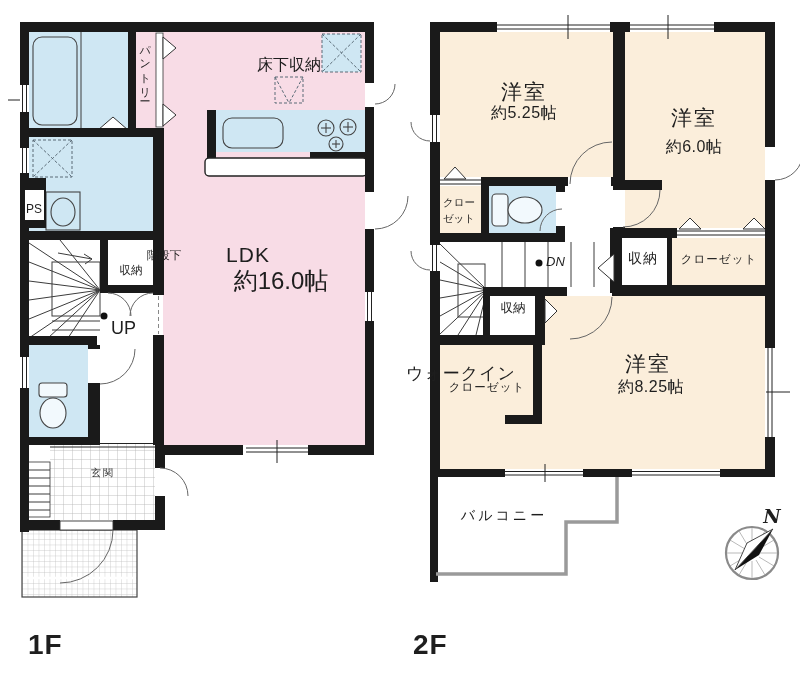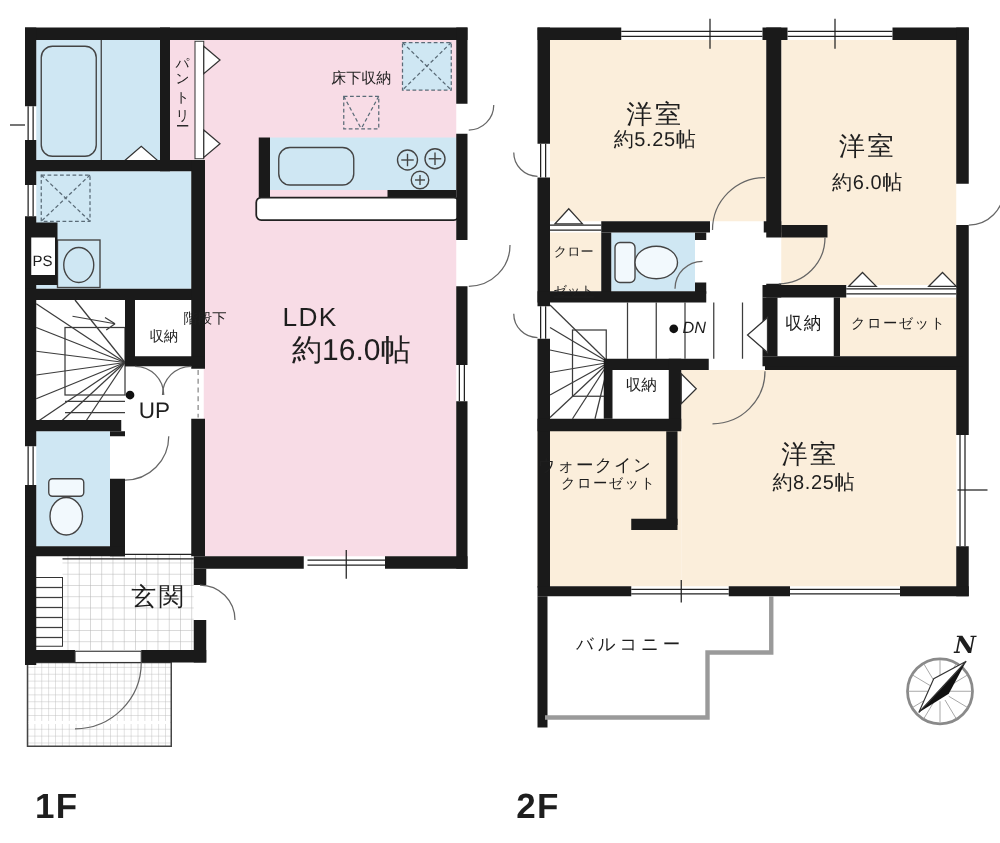--- a/index.html
+++ b/index.html
@@ -357,39 +357,39 @@
           <line x1="759" y1="549" x2="774" y2="540"></line>
     </g>
     <polygon points="773,529 759,555 735,570" fill="#111"></polygon>
     <polygon points="773,529 747,543 735,570" fill="#ffffff" stroke="#333" stroke-width="0.9"></polygon>
   </g>
 </svg>
 
 <div class="lbl" style="left:248px;top:243px;font-size:21px;letter-spacing:1px;">LDK</div>
 <div class="lbl" style="left:281px;top:268px;font-size:24px;">約16.0帖</div>
 <div class="lbl-left vert" style="left:139px;top:37px;font-size:11px;height:95px;">パントリー</div>
-<div class="lbl sm" style="left:289px;top:56px;font-size:12px;">床下収納</div>
+<div class="lbl sm" style="left:289px;top:56px;font-size:16px;">床下収納</div>
 <div class="lbl sm" style="left:131px;top:249px;margin-left:33px;">階段下</div>
 <div class="lbl sm" style="left:131px;top:264px;">収納</div>
 <div class="lbl-left" style="left:111px;top:319px;font-size:18px;">UP</div>
 <div class="lbl" style="left:34px;top:203px;font-size:12px;">PS</div>
-<div class="lbl" style="left:103px;top:467px;font-size:20px;letter-spacing:2px;margin-left:24px;">玄関</div>
+<div class="lbl" style="left:103px;top:467px;font-size:10px;letter-spacing:2px;">玄関</div>
 <div class="lbl-left big" style="left:28px;top:630px;">1F</div>
 
 <div class="lbl room" style="left:524px;top:80px;">洋室</div>
 <div class="lbl room2" style="left:524px;top:104px;">約5.25帖</div>
 <div class="lbl room" style="left:694px;top:106px;">洋室</div>
 <div class="lbl room2" style="left:694px;top:138px;">約6.0帖</div>
 <div class="lbl" style="left:459px;top:197px;font-size:10.5px;">クロー</div>
-<div class="lbl" style="left:459px;top:228px;font-size:10.5px;text-decoration:underline;">ゼット</div>
+<div class="lbl" style="left:459px;top:213px;font-size:10.5px;">ゼット</div>
 <div class="lbl-left" style="left:546px;top:255px;font-size:13px;font-style:italic;">DN</div>
 <div class="lbl" style="left:643px;top:251px;font-size:14px;letter-spacing:1px;">収納</div>
 <div class="lbl" style="left:719px;top:253px;font-size:11.5px;letter-spacing:1px;">クローゼット</div>
 <div class="lbl" style="left:513px;top:302px;font-size:12.5px;">収納</div>
-<div class="lbl" style="left:476px;top:365px;font-size:14px;letter-spacing:1px;">ウォークイン</div>
+<div class="lbl" style="left:461px;top:365px;font-size:17px;letter-spacing:1px;">ウォークイン</div>
 <div class="lbl" style="left:487px;top:381px;font-size:11.5px;letter-spacing:1px;">クローゼット</div>
 <div class="lbl room" style="left:648px;top:352px;">洋室</div>
 <div class="lbl room2" style="left:651px;top:378px;">約8.25帖</div>
 <div class="lbl" style="left:504px;top:508px;font-size:14px;letter-spacing:3px;text-align:right;">バルコニー</div>
 <div class="lbl-left big" style="left:413px;top:630px;">2F</div>
 
 <div class="lbl nlbl" style="left:772px;top:506px;">N</div>
 
 </div>
 

